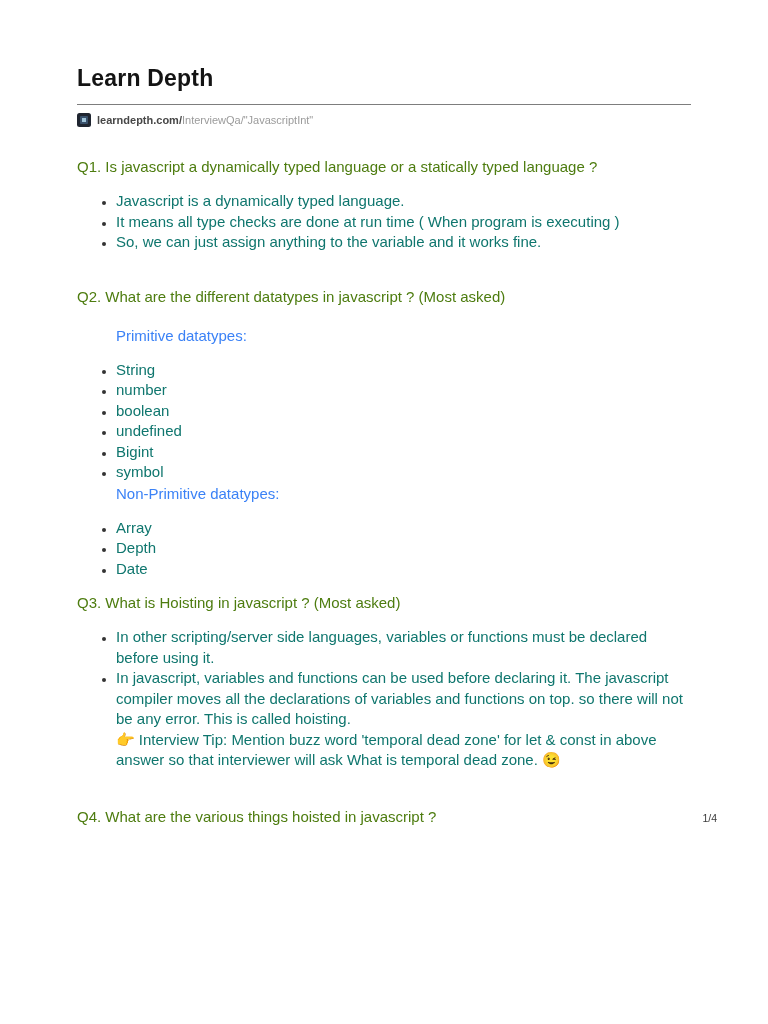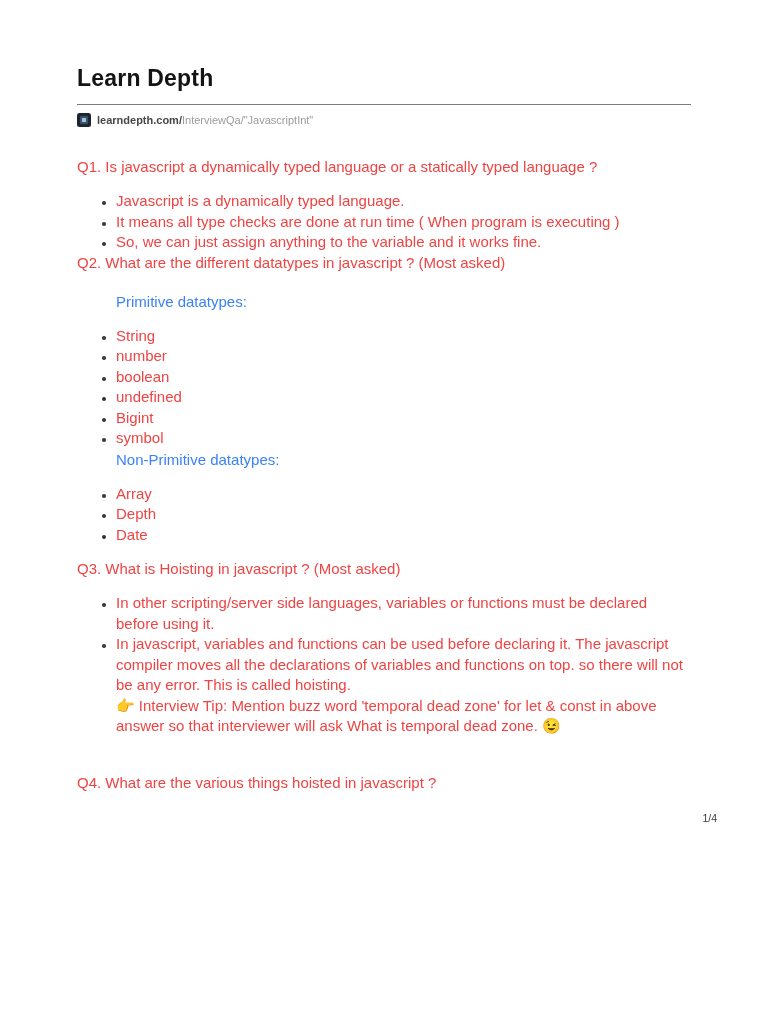--- a/index.html
+++ b/index.html
@@ -45,32 +45,32 @@
     flex: 0 0 auto;
   }
   .source-row .domain {
     font-weight: bold;
     color: #474747;
   }
   .q {
     margin: 0;
     font-size: 15px;
     line-height: 19px;
-    color: #ef4444;
+    color: #4d7c0f;
   }
   .q-q1 { margin-top: 30px; }
-  .q-q2 { }
+  .q-q2 { margin-top: 34px; }
   .q-q3 { margin-top: 14px; }
   .q-q4 { margin-top: 36px; }
   ul.bullets {
     margin: 15px 0 0 0;
     padding: 0 0 0 39px;
     font-size: 15px;
     line-height: 20.5px;
-    color: #ef4444;
+    color: #0f766e;
   }
   ul.bullets li {
     margin: 0;
     padding: 0;
   }
   ul.bullets li::marker { color: #333333; font-size: 12px; }
   .code-block {
     margin: 27px 0 0 14px;
     font-family: "DejaVu Sans Mono", monospace;
     font-size: 12.5px;

